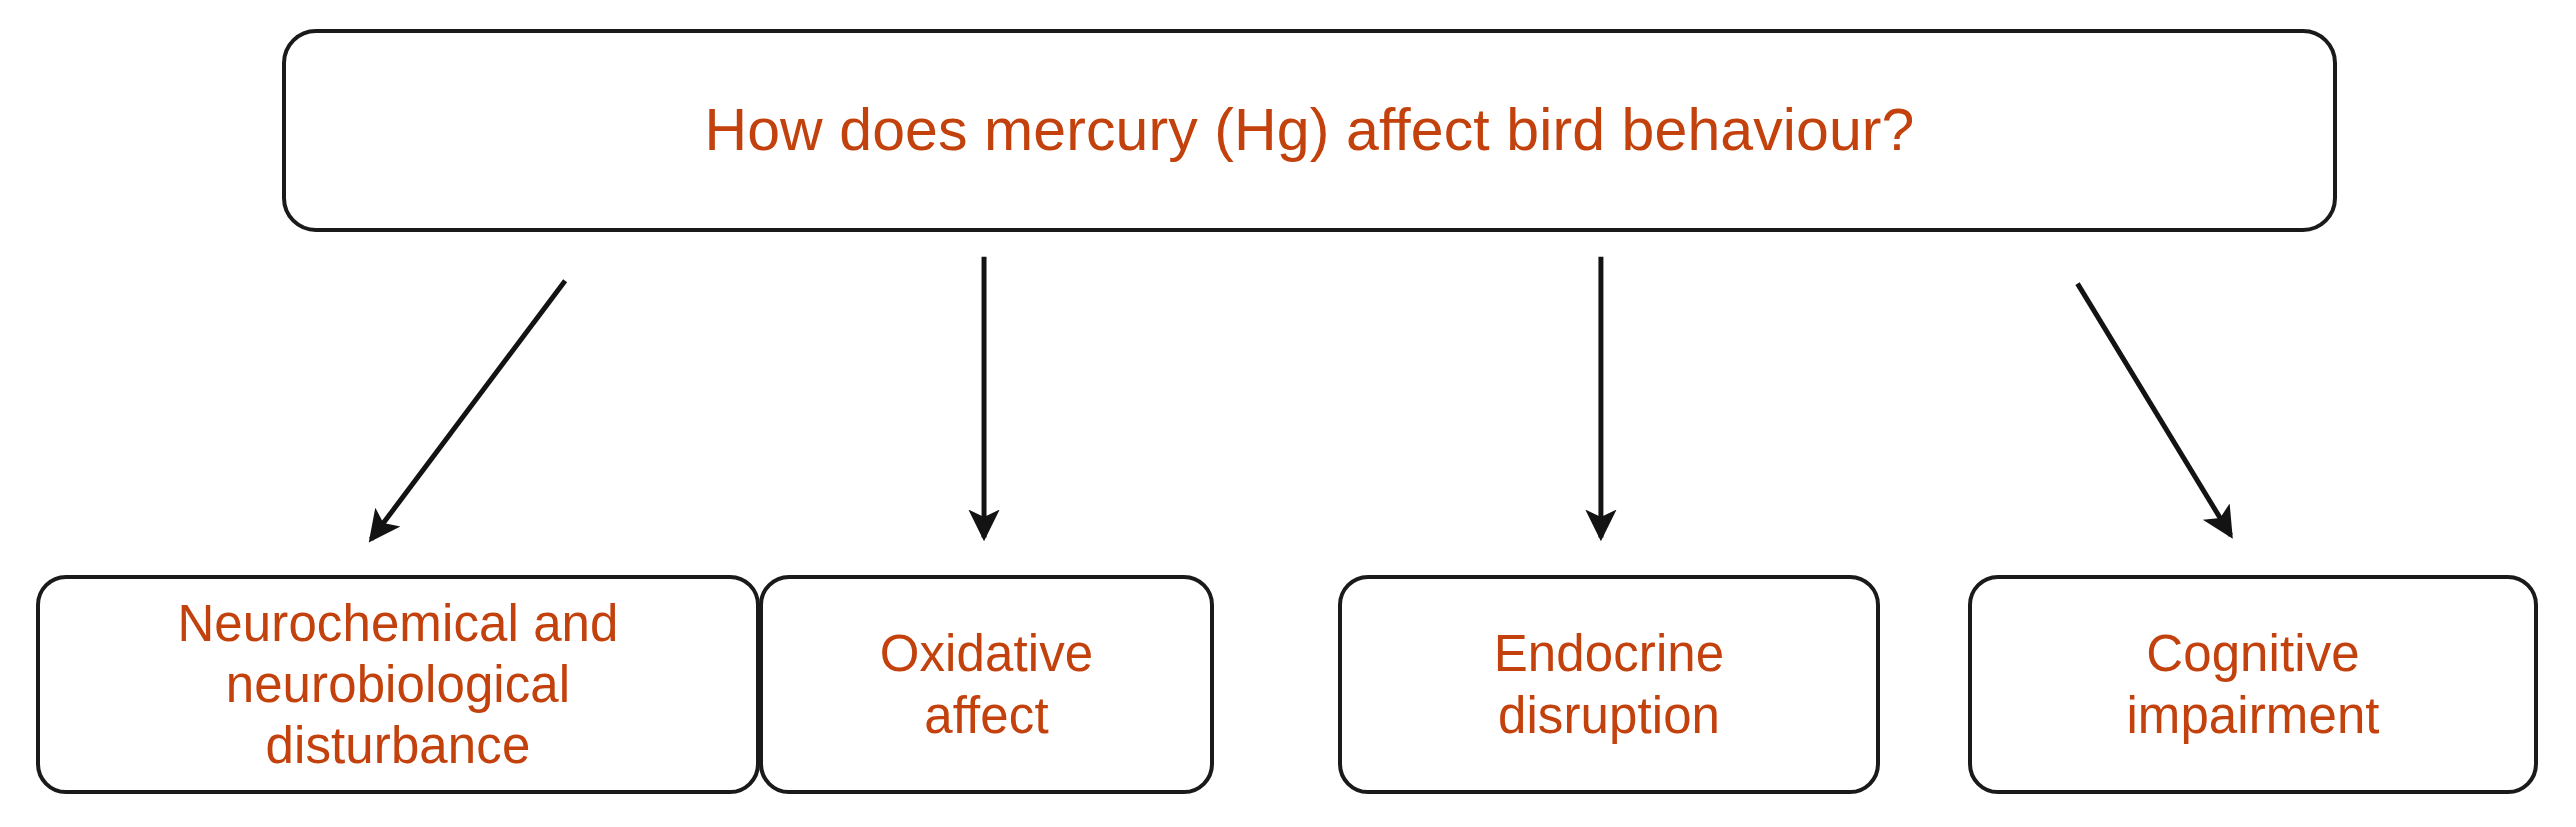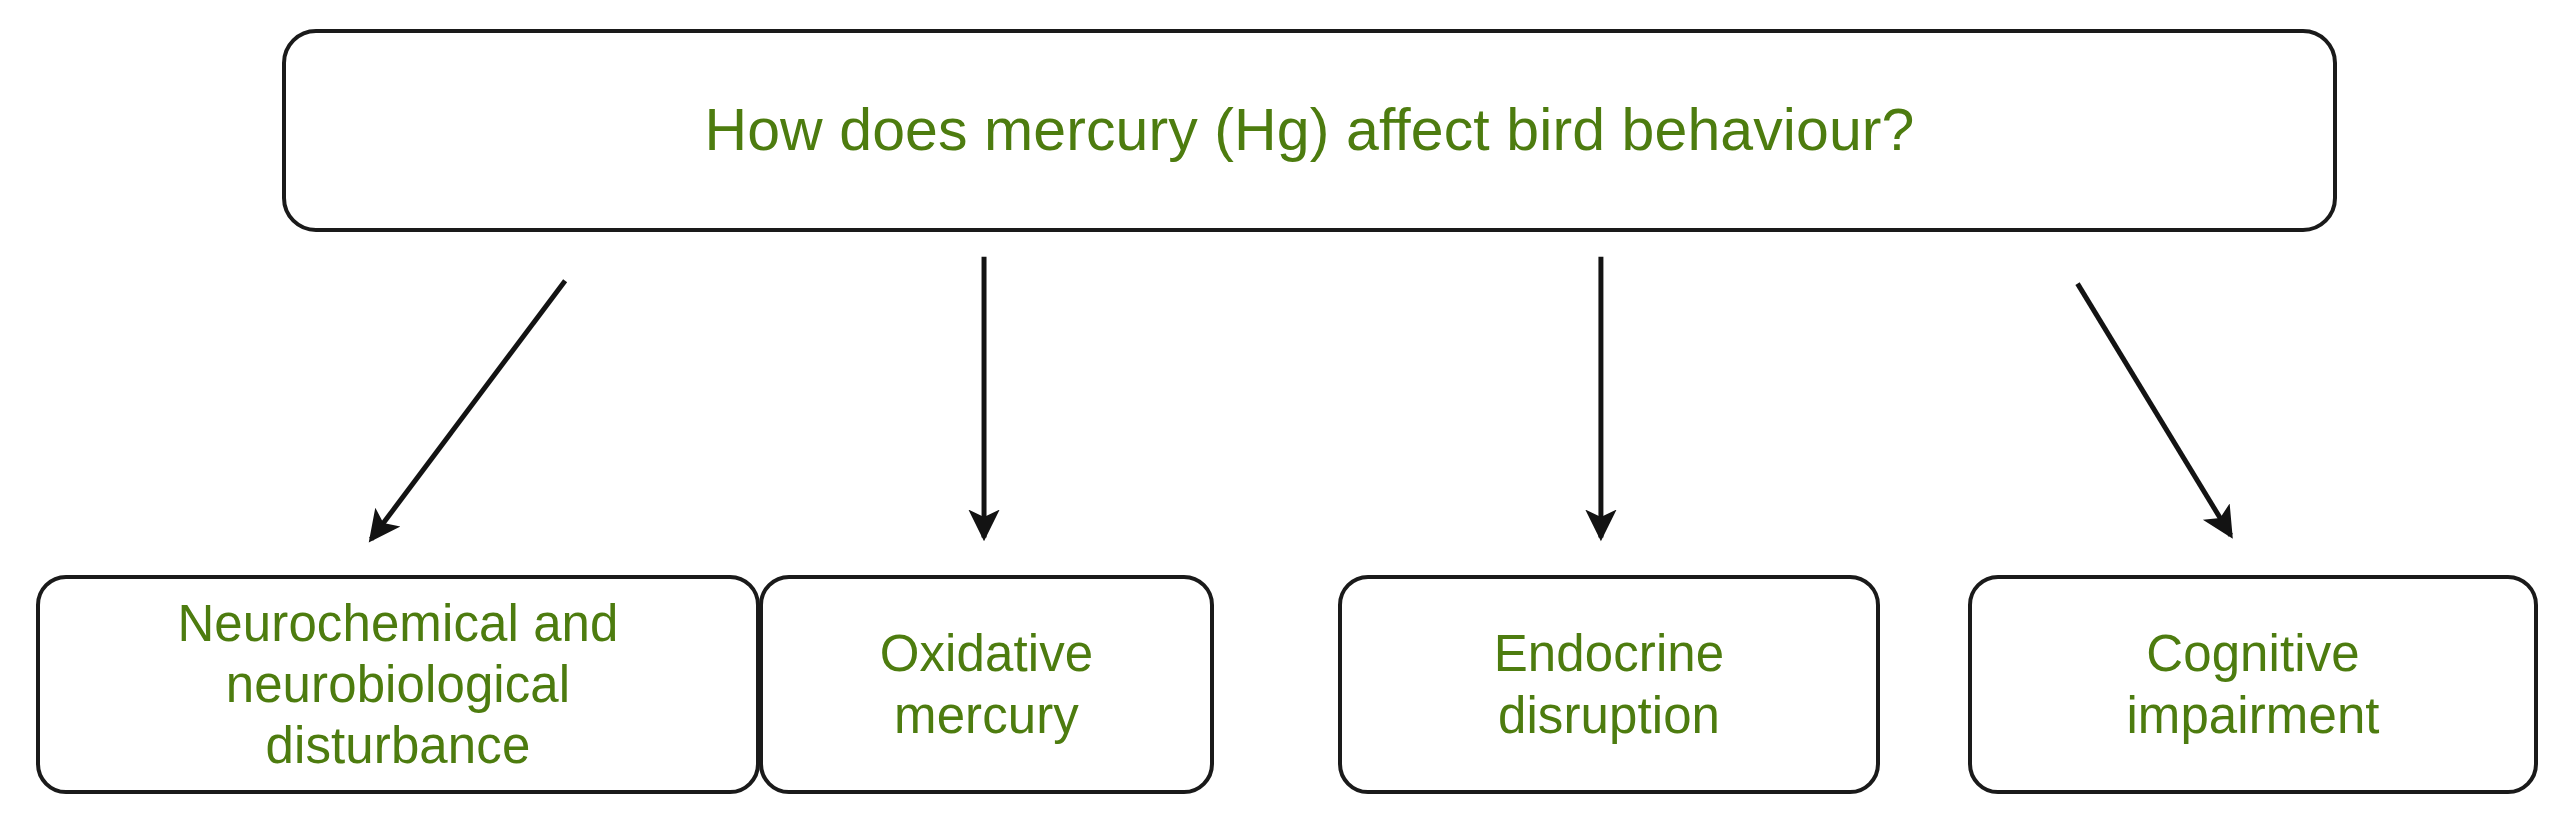--- a/index.html
+++ b/index.html
@@ -22,21 +22,21 @@
   .node {
     position: absolute;
     box-sizing: border-box;
     background: #ffffff;
     border: 4px solid #1a1a1a;
     border-radius: 32px;
     display: flex;
     align-items: center;
     justify-content: center;
     text-align: center;
-    color: #4d7c0f;
+    color: #c2410c;
   }
   .node-label {
     display: block;
     line-height: 1.17;
     letter-spacing: 0.1px;
     white-space: pre-line;
     padding: 0 14px;
   }
   
   #node-root {
@@ -105,21 +105,21 @@
   </div>
 
   <div id="node-outcome-0" class="node node-outcome">
     <span class="node-label">Neurochemical and
 neurobiological
 disturbance</span>
   </div>
 
   <div id="node-outcome-1" class="node node-outcome">
     <span class="node-label">Oxidative
-mercury</span>
+affect</span>
   </div>
 
   <div id="node-outcome-2" class="node node-outcome">
     <span class="node-label">Endocrine
 disruption</span>
   </div>
 
   <div id="node-outcome-3" class="node node-outcome">
     <span class="node-label">Cognitive
 impairment</span>

